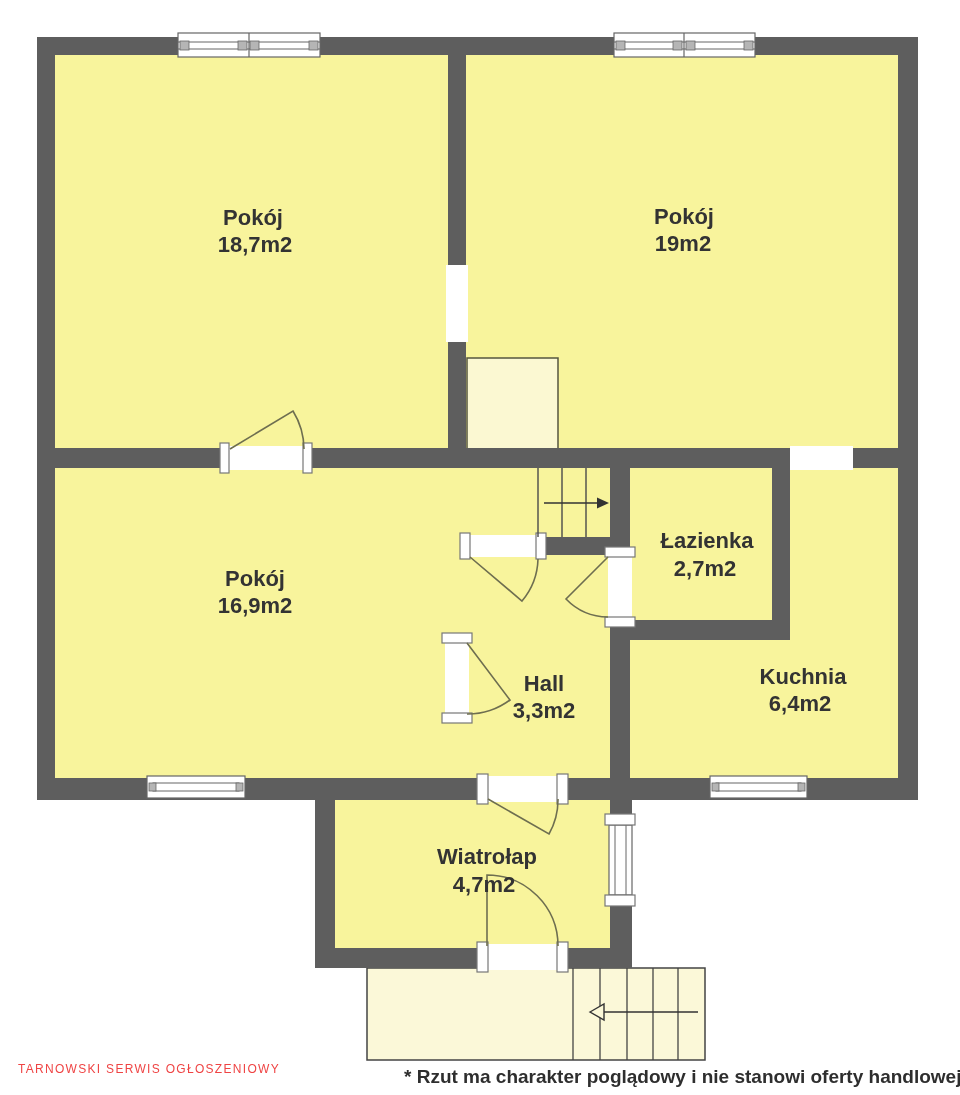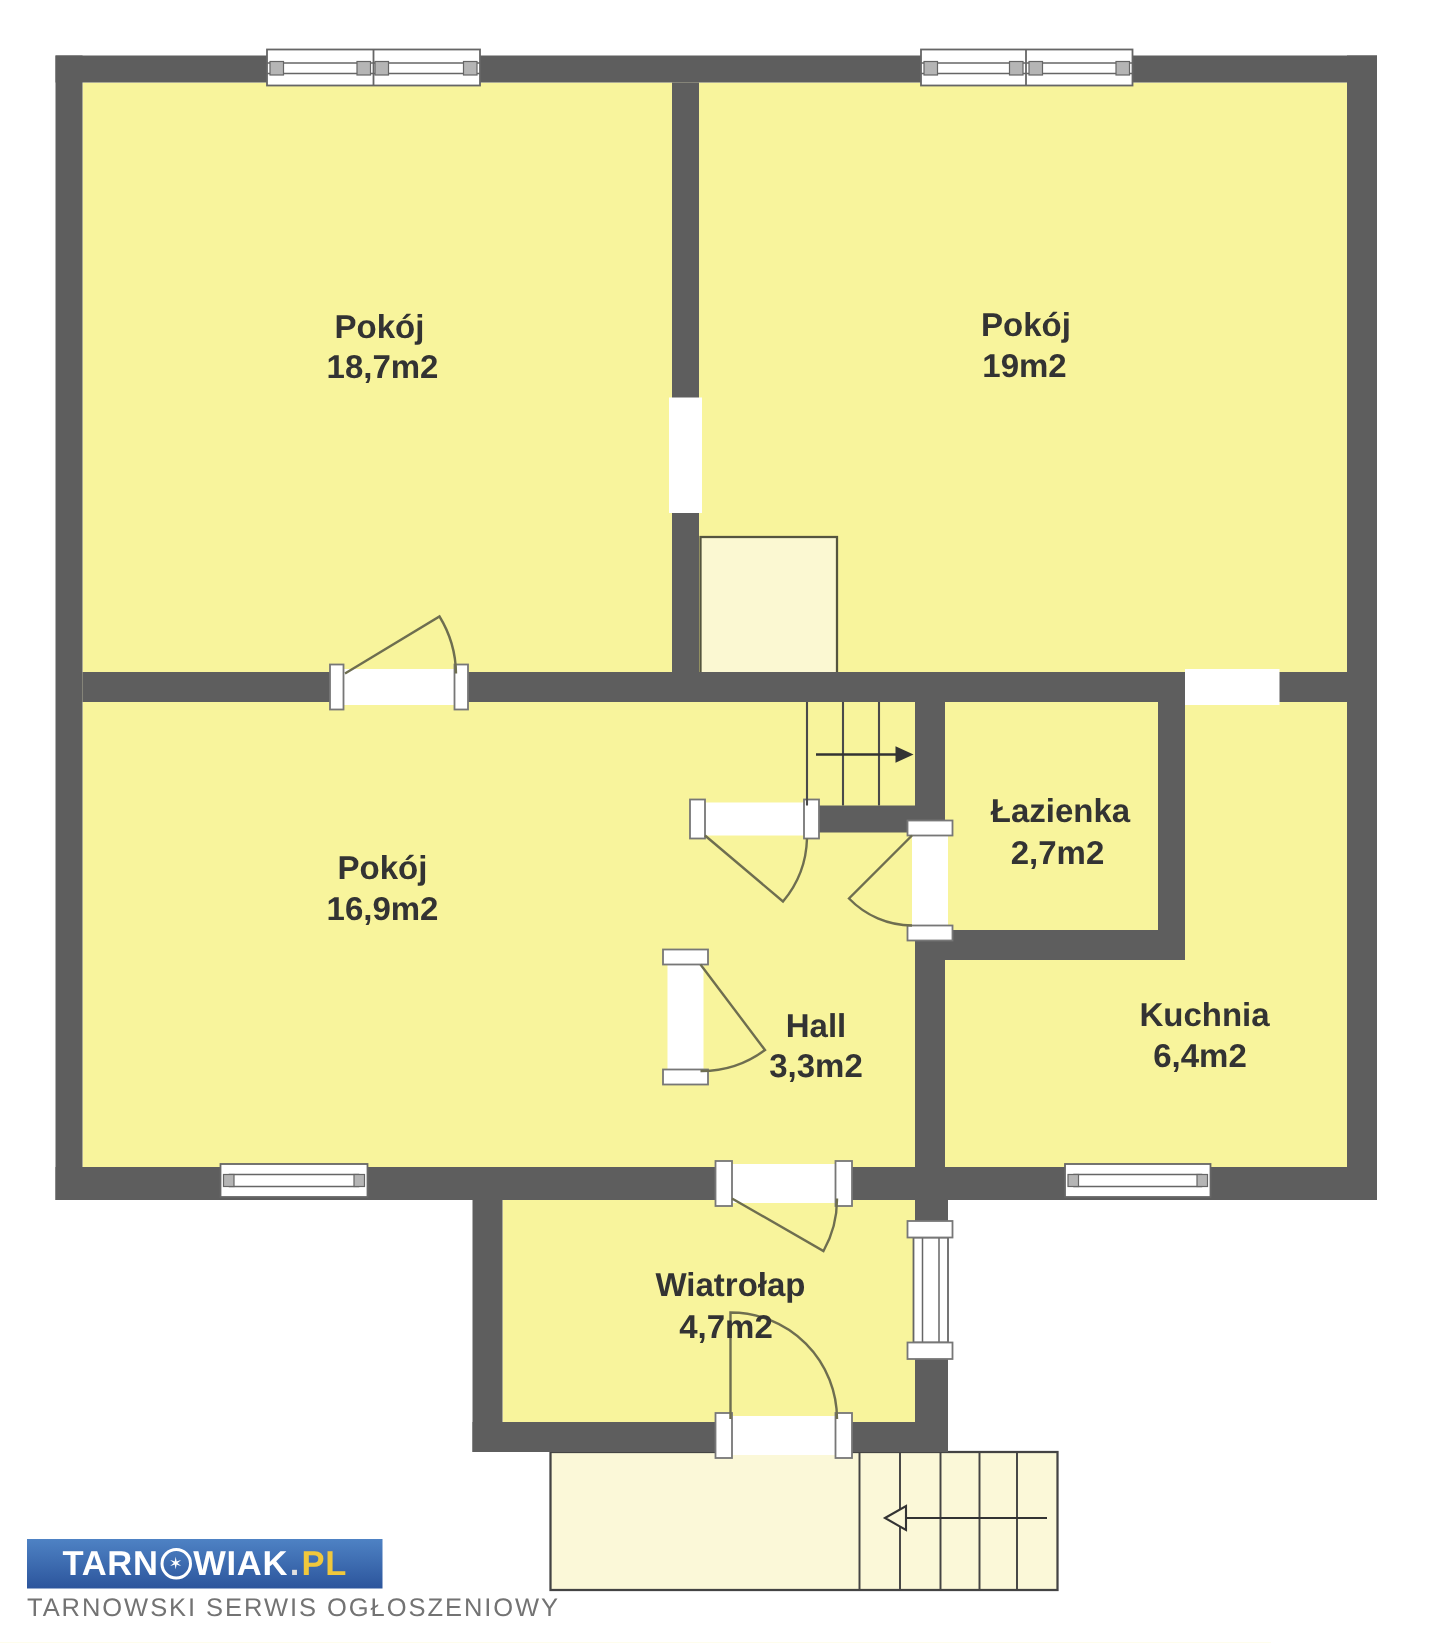--- a/index.html
+++ b/index.html
@@ -10,22 +10,22 @@
            font-size:22px;text-anchor:middle;}
   .logo-box{position:absolute;left:18px;top:1026px;width:237px;height:33px;
             background:linear-gradient(#4e82c4,#2c559c);display:flex;align-items:center;
             justify-content:center;color:#ffffff;font-weight:bold;font-size:23px;
             letter-spacing:0.5px;white-space:nowrap;}
   .logo-box .tld{color:#f0c83c;}
   .logo-box .dot{color:#e0e0e0;padding:0 1px;}
   .star{display:inline-flex;width:17px;height:17px;border:2.5px solid #ffffff;
         border-radius:50%;align-items:center;justify-content:center;font-size:11px;
         color:#ffffff;margin:0 1px;font-weight:normal;}
-  .tagline{position:absolute;left:18px;top:1062px;width:240px;color:#737373;
-           font-size:17px;letter-spacing:1.3px;white-space:nowrap;font-weight:500;}
+  .tagline{position:absolute;left:18px;top:1062px;width:240px;color:#ef4444;
+           font-size:12px;letter-spacing:1.3px;white-space:nowrap;font-weight:500;}
   .disclaimer{position:absolute;left:404px;top:1066px;width:530px;text-align:center;
               color:#2e2e2e;font-size:19px;font-weight:600;white-space:nowrap;}
 </style>
 </head>
 <body>
 
 <div id="page">
 <svg width="960" height="1095" viewBox="0 0 960 1095">
 
   <g>
@@ -180,22 +180,16 @@
     <text x="800" y="711">6,4m2</text>
 
     <text x="544" y="691">Hall</text>
     <text x="544" y="718">3,3m2</text>
 
     <text x="487" y="864">Wiatrołap</text>
     <text x="484" y="892">4,7m2</text>
   </g>
 </svg>
 
-  <div class="logo-box">
-    <span>TARN</span>
-      <span class="star">✶</span>
-      <span>WIAK</span>
-      <span class="dot">.</span>
-      <span class="tld">PL</span>
-  </div>
   <div class="tagline">TARNOWSKI SERWIS OGŁOSZENIOWY</div>
 
+  <div class="disclaimer">* Rzut ma charakter poglądowy i nie stanowi oferty handlowej</div>
 </div>
 
 </body></html>

